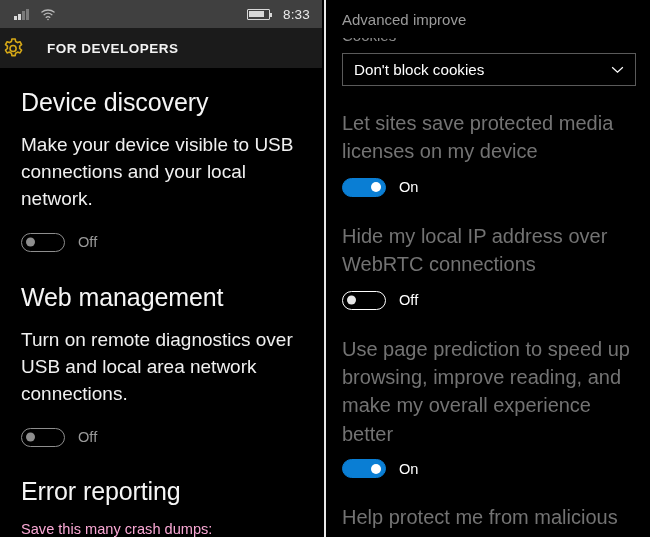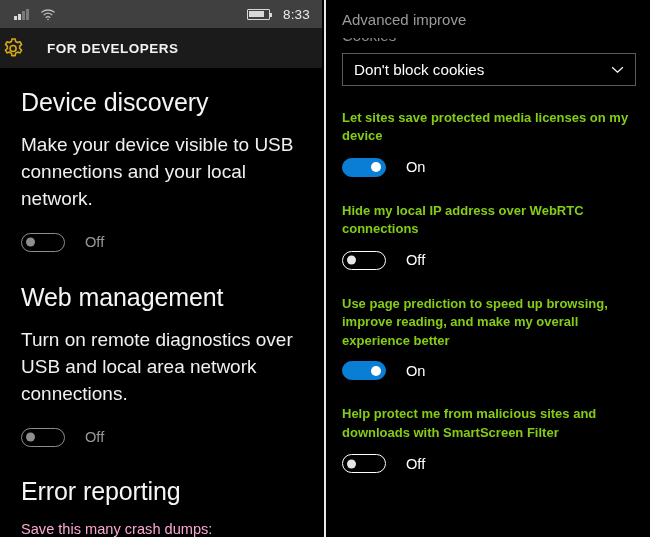--- a/index.html
+++ b/index.html
@@ -137,21 +137,21 @@
 
   .left-label {
     font-size: 14.6px;
     color: #f9a8d4;
   }
 
   
   .toggle-row {
     display: flex;
     align-items: center;
-    gap: 20px;
+    gap: 13px;
   }
   .switch {
     width: 44px;
     height: 19px;
     border-radius: 10px;
     position: relative;
     flex: none;
   }
   .switch .knob {
     position: absolute;
@@ -277,24 +277,23 @@
   }
   .dropdown-big .dd-value {
     font-size: 15.2px;
     color: #ffffff;
   }
   .dropdown-big .chev { margin-left: auto; }
 
   .setting-block { }
 
   .setting-label {
-    font-size: 13px;
+    font-size: 20px;
     line-height: 1.42;
-    color: #84cc16;
-    font-weight: bold;
+    color: #737373;
   }
 
   .watermark {
     position: absolute;
     right: 14px;
     bottom: 8px;
     font-size: 16.5px;
     color: #6d6d6d;
     letter-spacing: 0.3px;
     font-weight: 300;

